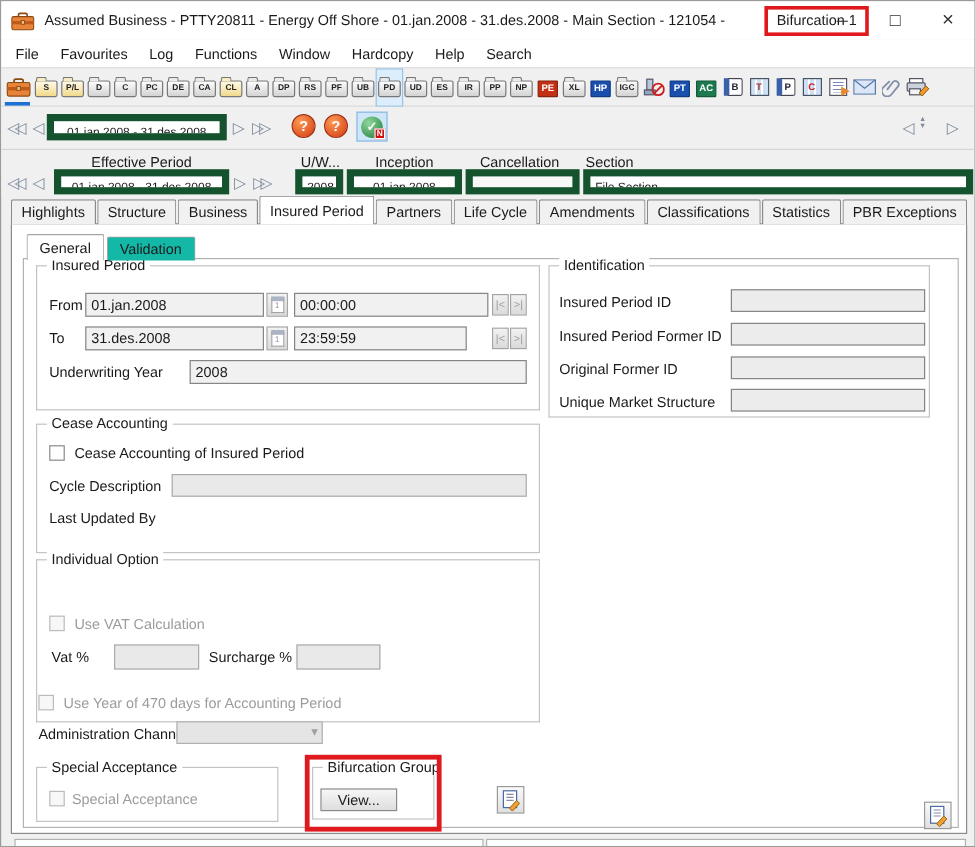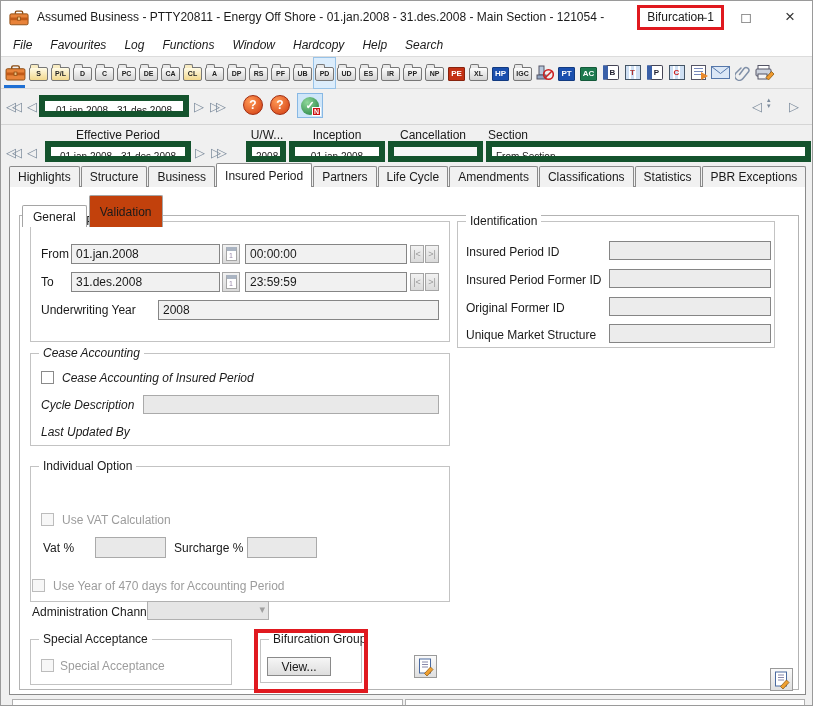--- a/index.html
+++ b/index.html
@@ -9,21 +9,21 @@
 
 
 .titlebar { position:absolute; top:0; left:0; right:0; height:32px; background:#fff; display:flex; align-items:center; padding-left:8px; }
 .title-text { margin-left:8px; white-space:nowrap; display:flex; align-items:center;gap:31px; }
 .hl-red { display:inline-flex; align-items:center; border:3px solid #e0191f; padding:1px 7px; margin-left:2px; height:25px; }
 .win-controls { position:absolute; right:0; top:0; height:32px; display:flex; }
 .win-btn { width:44px; height:32px; display:flex; align-items:center; justify-content:center; font-size:13px; color:#333; }
 
 
 .menubar { position:absolute; top:32px; left:0; right:0; height:23px; background:#fff; display:flex; align-items:center; padding-left:3px; }
-.menu-item { padding:3px 9px; white-space:nowrap;font-style:italic; }
+.menu-item { padding:3px 9px; white-space:nowrap; }
 
 
 .toolbar { position:absolute; top:55px; left:0; right:0; height:33px; background:#f0f0f0; border-top:1px solid #dcdcdc; border-bottom:1px solid #d8d8d8; display:flex; align-items:center; padding:0 2px; gap:1px; }
 .tbtn { position:relative; width:21px; height:30px; display:flex; align-items:center; justify-content:center; flex:none; }
 .tbtn.wide { width:24px; }
 .tbtn.selected { background:#dcedfc; outline:1px solid #98c3e8; }
 .brief-underline { position:absolute; bottom:0; left:1px; width:21px; height:3px; background:#1f70d4; }
 .fico { position:relative; width:19px; height:14px; margin-top:2px; border:1px solid #777; border-radius:2px; background:linear-gradient(#fdfdfd,#d3d3d3); display:flex; align-items:center; justify-content:center; font-size:7px; font-weight:bold; color:#222; }
 .fico::before { content:""; position:absolute; top:-4px; left:0px; width:7px; height:3px; background:#e9e9e9; border:1px solid #777; border-bottom:none; border-radius:2px 2px 0 0; }
 .fico.yellow { background:linear-gradient(#fffbe6,#f2d88c); }
@@ -51,21 +51,21 @@
 .n2lab { position:absolute; top:3px; font-size:12px; white-space:nowrap; }
 
 
 .tabstrip { position:absolute; left:8px; top:162px; height:24px; display:flex; align-items:flex-end; z-index:5; }
 .mtab { height:21px; padding:0 8px; background:#f1f1f1; border:1px solid #8a8a8a; border-bottom:none; border-radius:2px 2px 0 0; margin-right:1px; display:flex; align-items:center; white-space:nowrap; }
 .mtab.active { height:24px; background:#fff; }
 
 
 .content { position:absolute; left:8px; top:185px; width:797px; height:509px; background:#fff; border:1px solid #8a8a8a; }
 .subtabs { position:absolute; left:12px; top:8px; display:flex; align-items:flex-end; z-index:3; }
-.stab { height:32px; padding:0 10px; background:#c2410c; border:1px solid #a5a5a5; border-bottom:none; border-radius:2px 2px 0 0; margin-right:2px; display:flex; align-items:center; }
+.stab { height:20px; padding:0 10px; background:#14b8a6; border:1px solid #a5a5a5; border-bottom:none; border-radius:2px 2px 0 0; margin-right:2px; display:flex; align-items:center; }
 .stab.active { height:22px; background:#fff; }
 .subpanel { position:absolute; left:9px; top:28px; width:780px; height:475px; border:1px solid #b3b3b3; }
 
 .gbox { position:absolute; border:1px solid #c3c3c3; background:#fff; }
 .gleg { position:absolute; top:-8px; left:8px; background:#fff; padding:0 4px; white-space:nowrap; }
 .lab { position:absolute; white-space:nowrap; }
 .lab.gray { color:#9c9c9c; }
 .fld { position:absolute; background:#f1f1f1; border:1px solid #858585; height:20px; line-height:16px; padding:1px 4px; font-size:12px; white-space:nowrap; overflow:hidden; }
 .fld.gray { background:#ececec; }
 .fld.disabled { background:#e9e9e9; border-color:#aaa; }
@@ -276,21 +276,21 @@
     <span class="n2lab" style="left:384px;width:96px;text-align:center;">Cancellation</span>
     <span class="n2lab" style="left:487px;">Section</span>
     <span class="arw" style="left:5px;top:18px;">◁◁</span>
     <span class="arw" style="left:26px;top:18px;">◁</span>
     <div class="fldbox" style="left:44px;top:16px;width:146px;height:21px;text-align:center;">01.jan.2008 - 31.des.2008</div>
     <span class="arw" style="left:194px;top:18px;">▷</span>
     <span class="arw" style="left:210px;top:18px;">▷▷</span>
     <div class="fldbox" style="left:245px;top:16px;width:40px;height:21px;text-align:center;">2008</div>
     <div class="fldbox" style="left:288px;top:16px;width:96px;height:21px;text-align:center;">01.jan.2008</div>
     <div class="fldbox" style="left:387px;top:16px;width:95px;height:21px;background:#f7f7f7;"></div>
-    <div class="fldbox" style="left:485px;top:16px;width:325px;height:21px;">From Section</div>
+    <div class="fldbox" style="left:485px;top:16px;width:325px;height:21px;">File Section</div>
   </div>
 
   <div class="tabstrip">
     <span class="mtab">Highlights</span>
     <span class="mtab">Structure</span>
     <span class="mtab">Business</span>
     <span class="mtab active">Insured Period</span>
     <span class="mtab">Partners</span>
     <span class="mtab">Life Cycle</span>
     <span class="mtab">Amendments</span>
@@ -314,40 +314,40 @@
         <span class="calic">1</span>
       </div>
       <div class="fld" style="left:214px;top:22px;width:162px;">00:00:00</div>
       <div class="minibtn" style="left:379px;top:23px;width:14px;height:18px;">|&lt;</div>
       <div class="minibtn" style="left:394px;top:23px;width:14px;height:18px;">&gt;|</div>
       <span class="lab" style="left:10px;top:53px;text-align:right;">To</span>
       <div class="fld" style="left:40px;top:50px;width:149px;">31.des.2008</div>
       <div class="minibtn" style="left:191px;top:50px;width:18px;height:20px;">
         <span class="calic">1</span>
       </div>
-      <div class="fld" style="left:214px;top:50px;width:162px;">23:59:59</div>
+      <div class="fld" style="left:214px;top:50px;width:144px;">23:59:59</div>
       <div class="minibtn" style="left:379px;top:51px;width:14px;height:18px;">|&lt;</div>
       <div class="minibtn" style="left:394px;top:51px;width:14px;height:18px;">&gt;|</div>
       <span class="lab" style="left:10px;top:81px;">Underwriting Year</span>
       <div class="fld" style="left:127px;top:78px;width:281px;">2008</div>
     </div>
 
     <div class="gbox" style="left:447px;top:34px;width:318px;height:127px;">
       <span class="gleg">Identification</span>
       <span class="lab" style="left:8px;top:23px;">Insured Period ID</span>
       <div class="fld gray" style="left:151px;top:19px;width:162px;height:19px;"></div>
       <span class="lab" style="left:8px;top:51px;">Insured Period Former ID</span>
       <div class="fld gray" style="left:151px;top:47px;width:162px;height:19px;"></div>
       <span class="lab" style="left:8px;top:79px;">Original Former ID</span>
       <div class="fld gray" style="left:151px;top:75px;width:162px;height:19px;"></div>
       <span class="lab" style="left:8px;top:106px;">Unique Market Structure</span>
       <div class="fld gray" style="left:151px;top:102px;width:162px;height:19px;"></div>
     </div>
 
-    <div class="gbox" style="left:20px;top:166px;width:420px;height:93px;font-style:italic;">
+    <div class="gbox" style="left:20px;top:166px;width:420px;height:108px;">
       <span class="gleg">Cease Accounting</span>
       <span class="cb" style="left:10px;top:17px;"></span>
       <span class="lab" style="left:31px;top:17px;">Cease Accounting of Insured Period</span>
       <span class="lab" style="left:10px;top:44px;">Cycle Description</span>
       <div class="fld disabled" style="left:112px;top:41px;width:296px;height:19px;"></div>
       <span class="lab" style="left:10px;top:71px;">Last Updated By</span>
     </div>
 
     <div class="gbox" style="left:20px;top:279px;width:420px;height:136px;">
       <span class="gleg">Individual Option</span>

